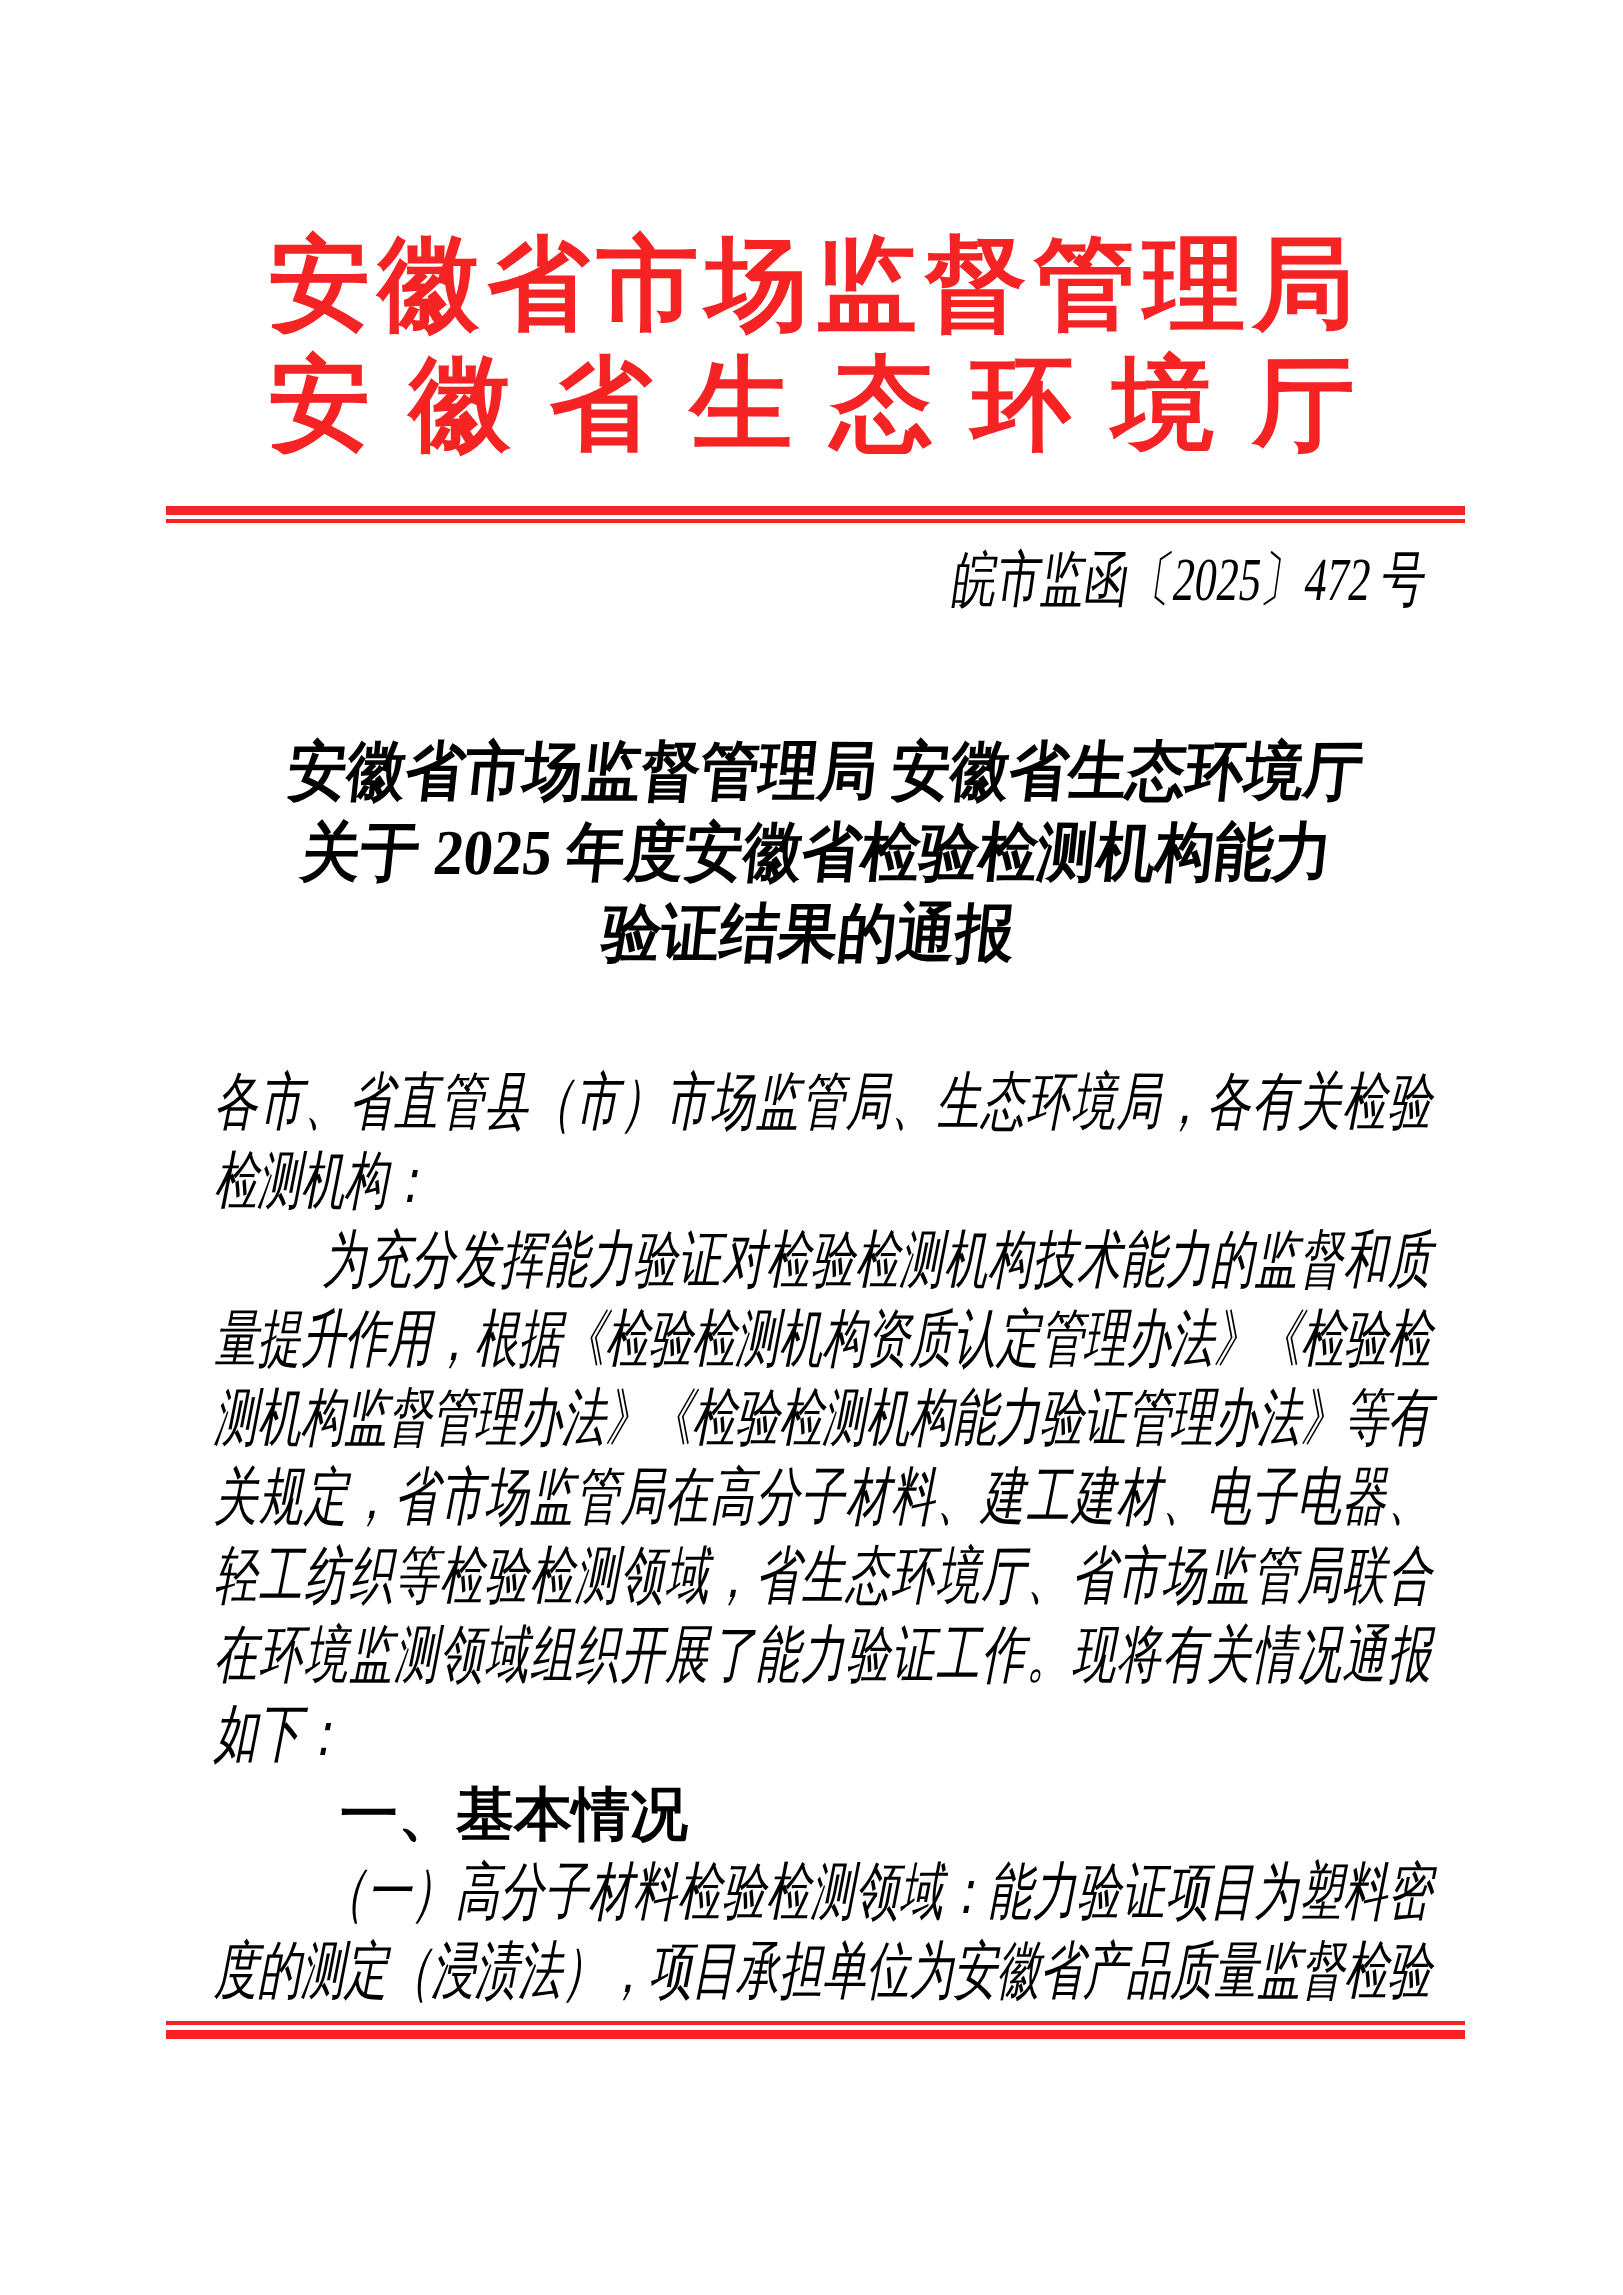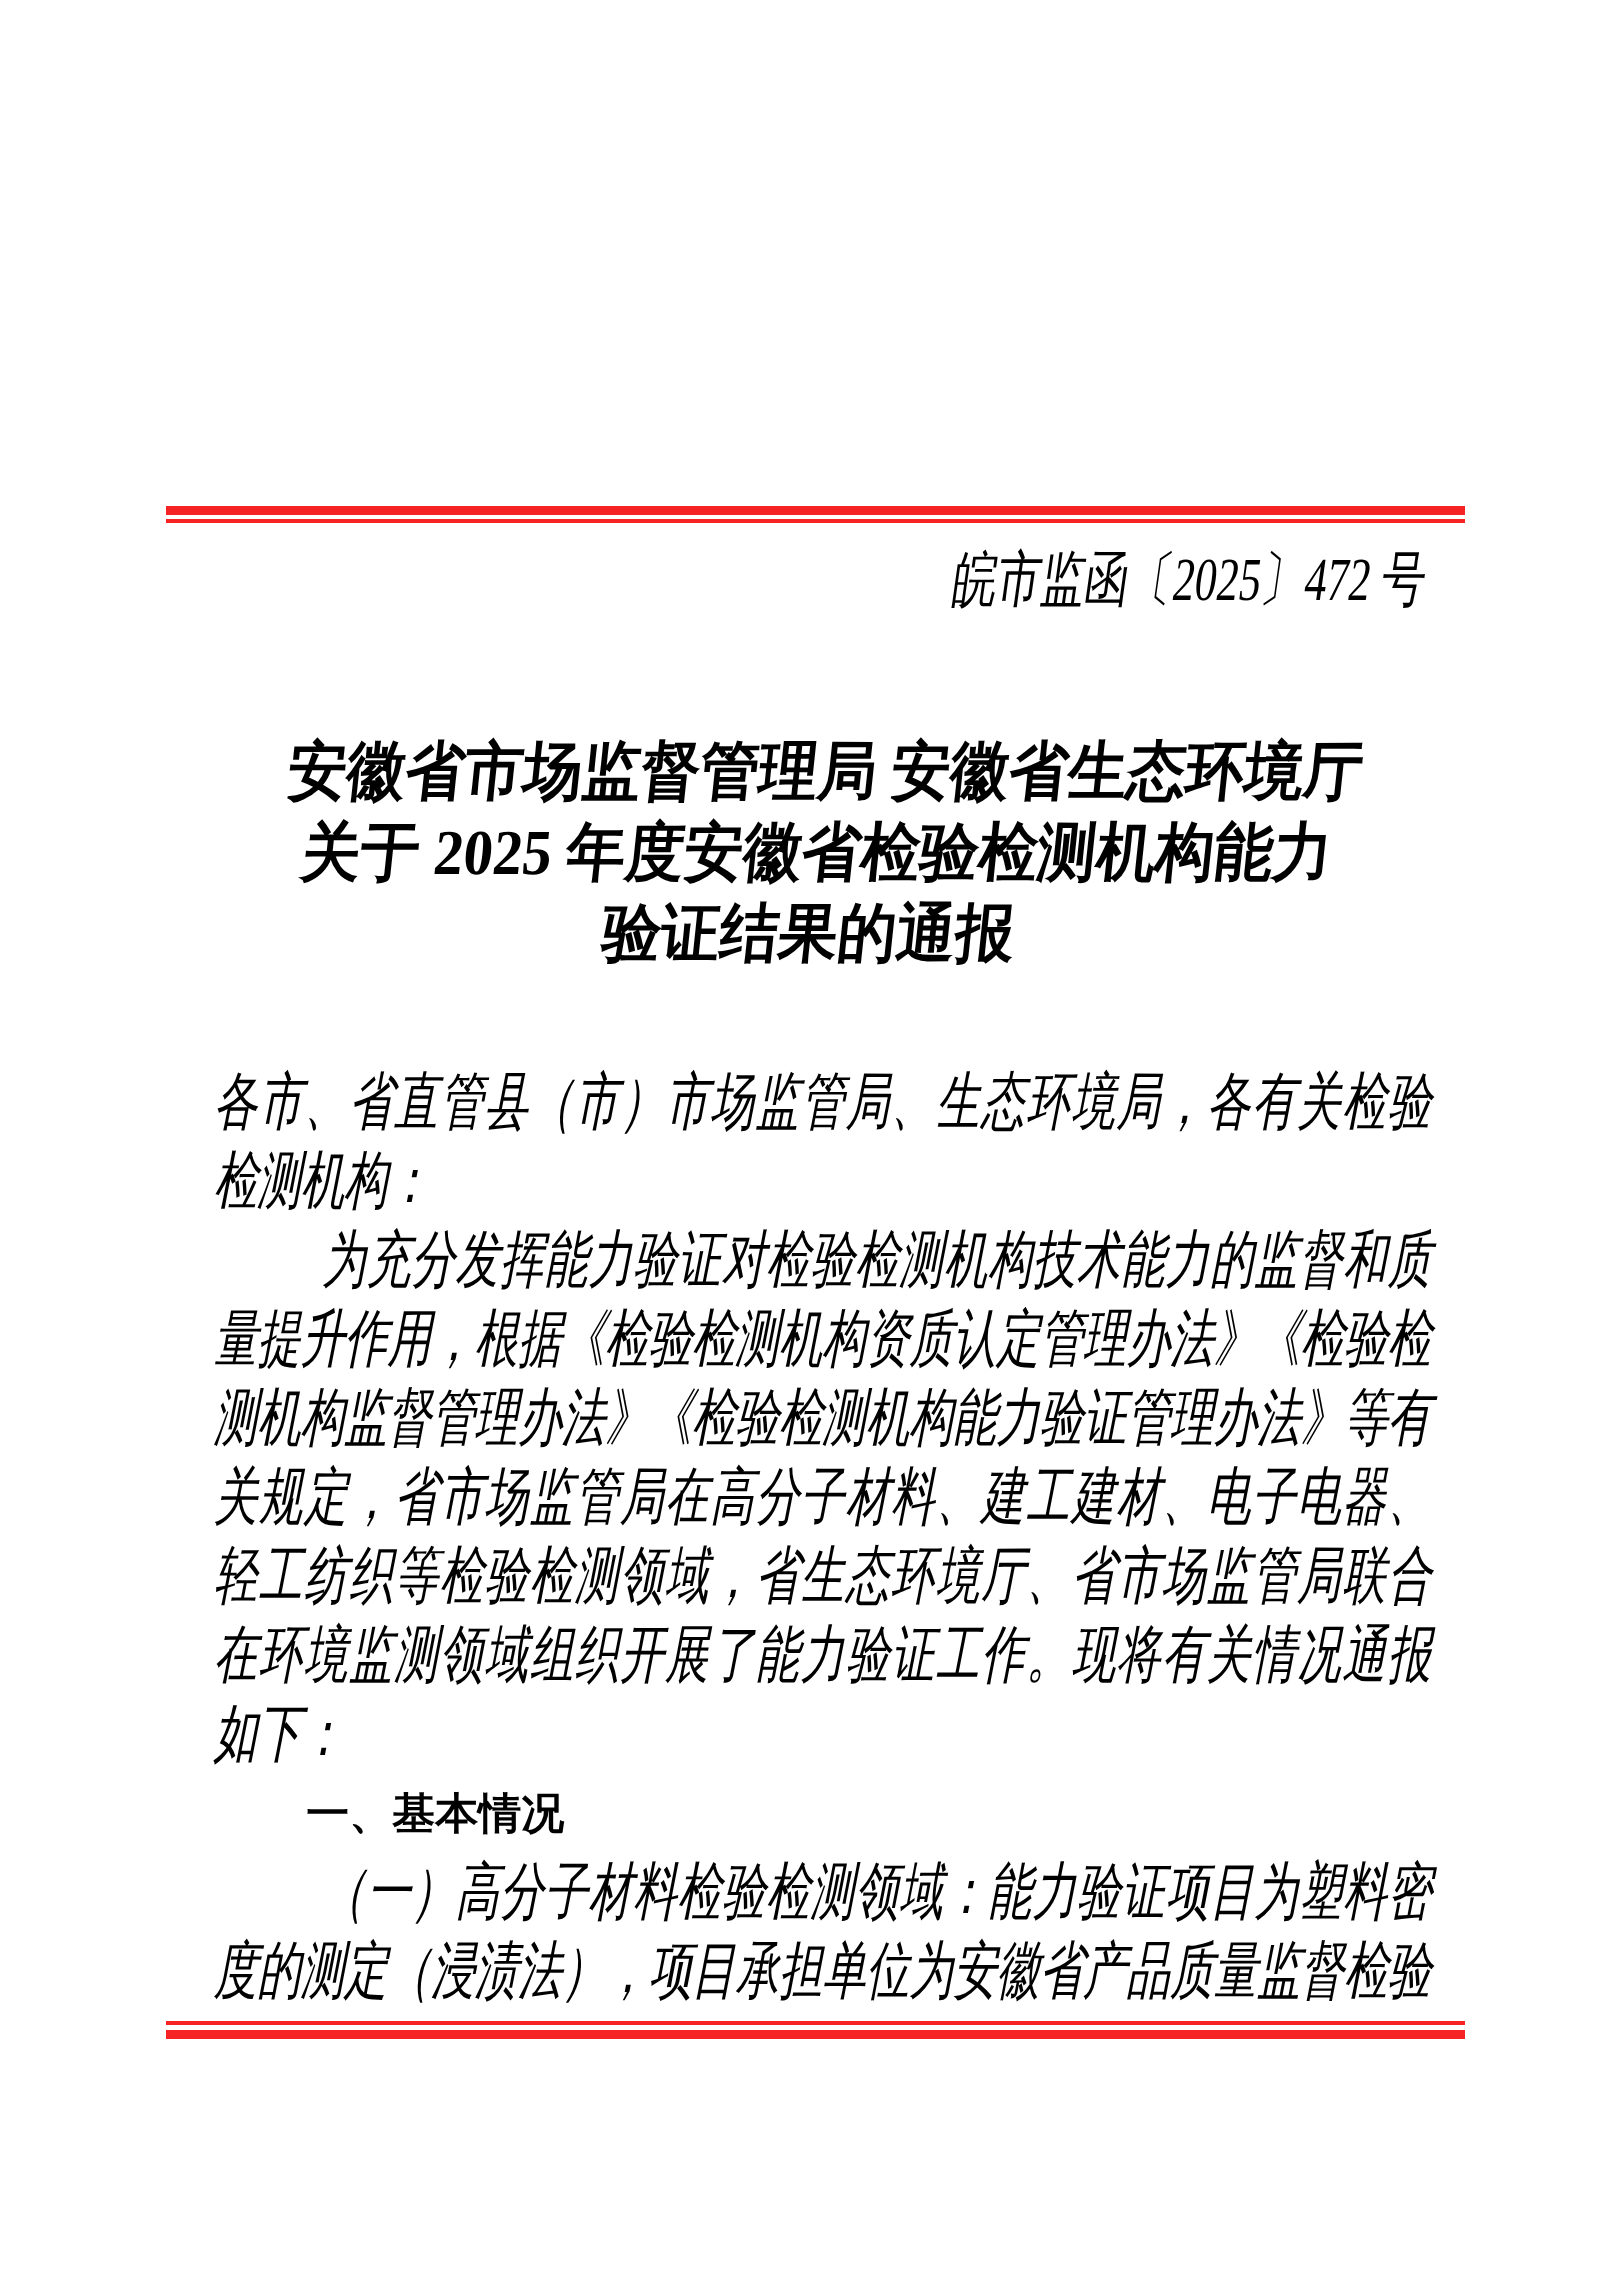--- a/index.html
+++ b/index.html
@@ -77,32 +77,36 @@
     white-space: nowrap;
     transform: skewX(-11deg) scaleX(0.69);
     transform-origin: 0 100%;
     font-family: "Liberation Serif", serif;
   }
   .bl.fill { text-align: justify; text-align-last: justify; white-space: normal; }
   .bl.ind  { text-indent: 2.5em; }
   .bl.heading {
     font-family: "Liberation Sans", sans-serif;
     font-weight: bold;
-    font-size: 43px;
+    font-size: 58px;
     text-indent: 2.24em;
     transform: none;
     width: 1222px;
     white-space: nowrap;
   }
 </style>
 </head>
 <body>
 
 <div class="page">
 
+  <header class="masthead">
+    <div class="m-line">安徽省市场监督管理局</div>
+    <div class="m-line">安徽省生态环境厅</div>
+  </header>
 
   <div class="rule hdr-thick"></div>
   <div class="rule hdr-thin"></div>
 
   <div class="doc-number">皖市监函〔2025〕472 号</div>
 
   <h1 class="title">
     <div>安徽省市场监督管理局 安徽省生态环境厅</div>
     <div>关于 2025 年度安徽省检验检测机构能力</div>
     <div>验证结果的通报</div>

